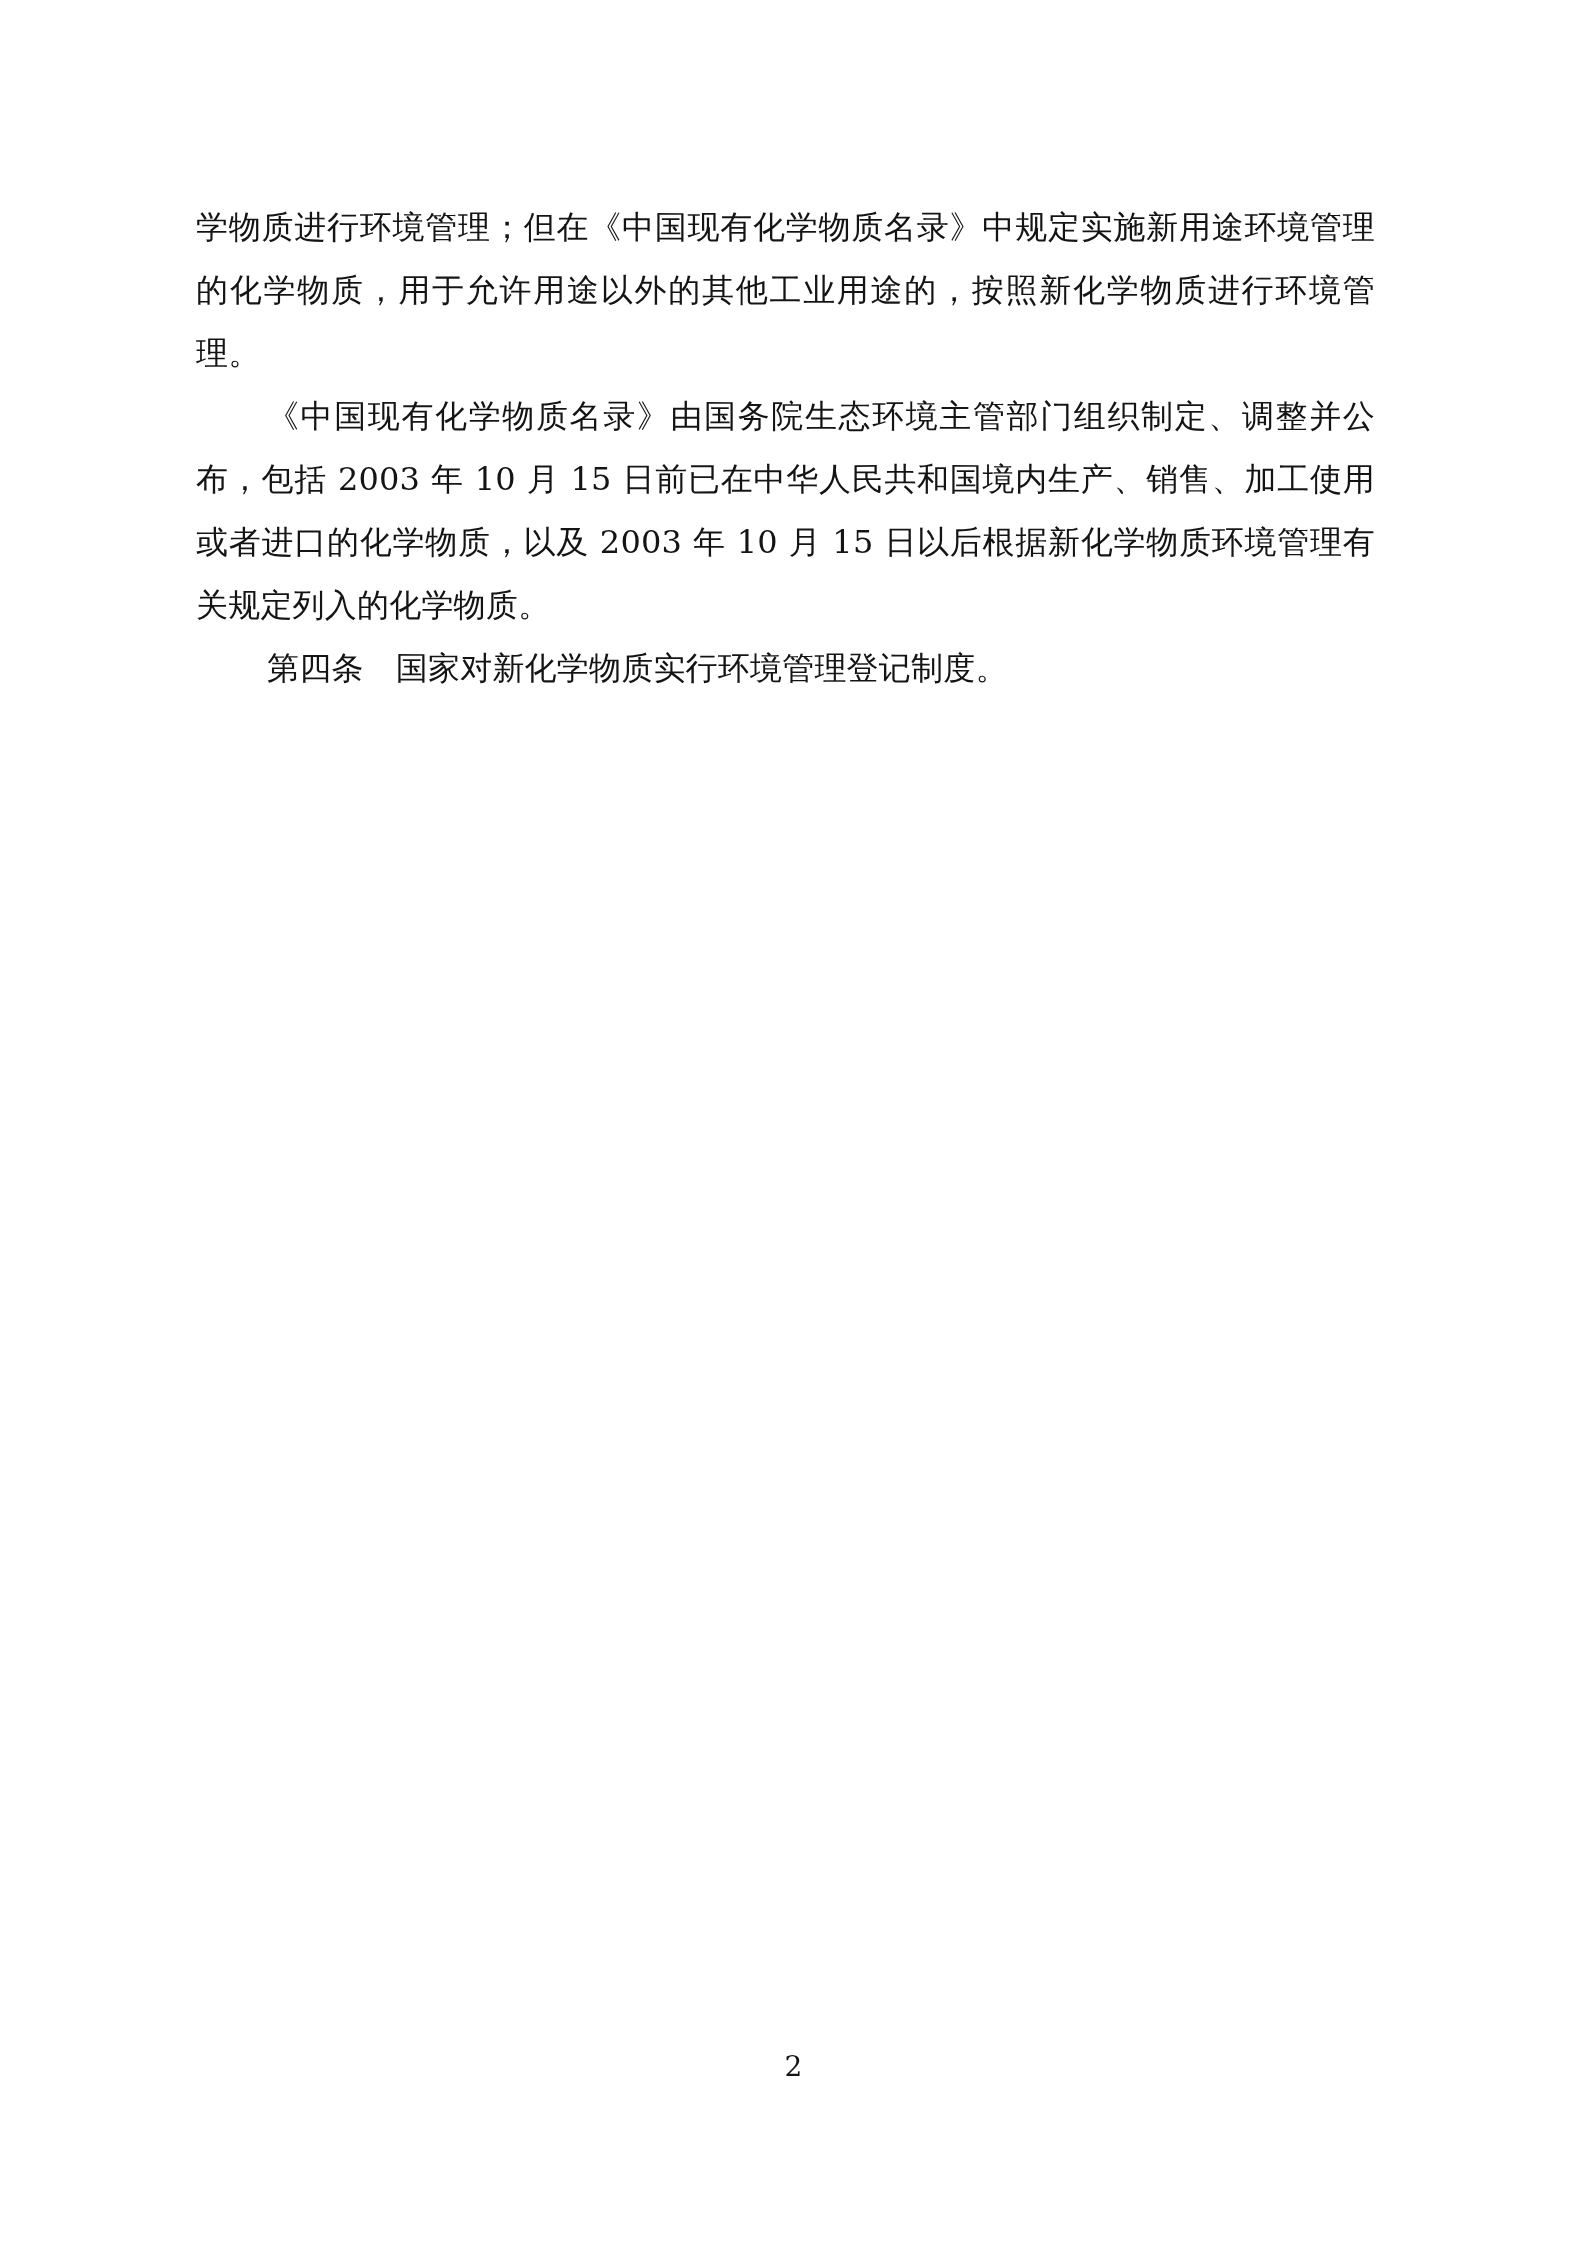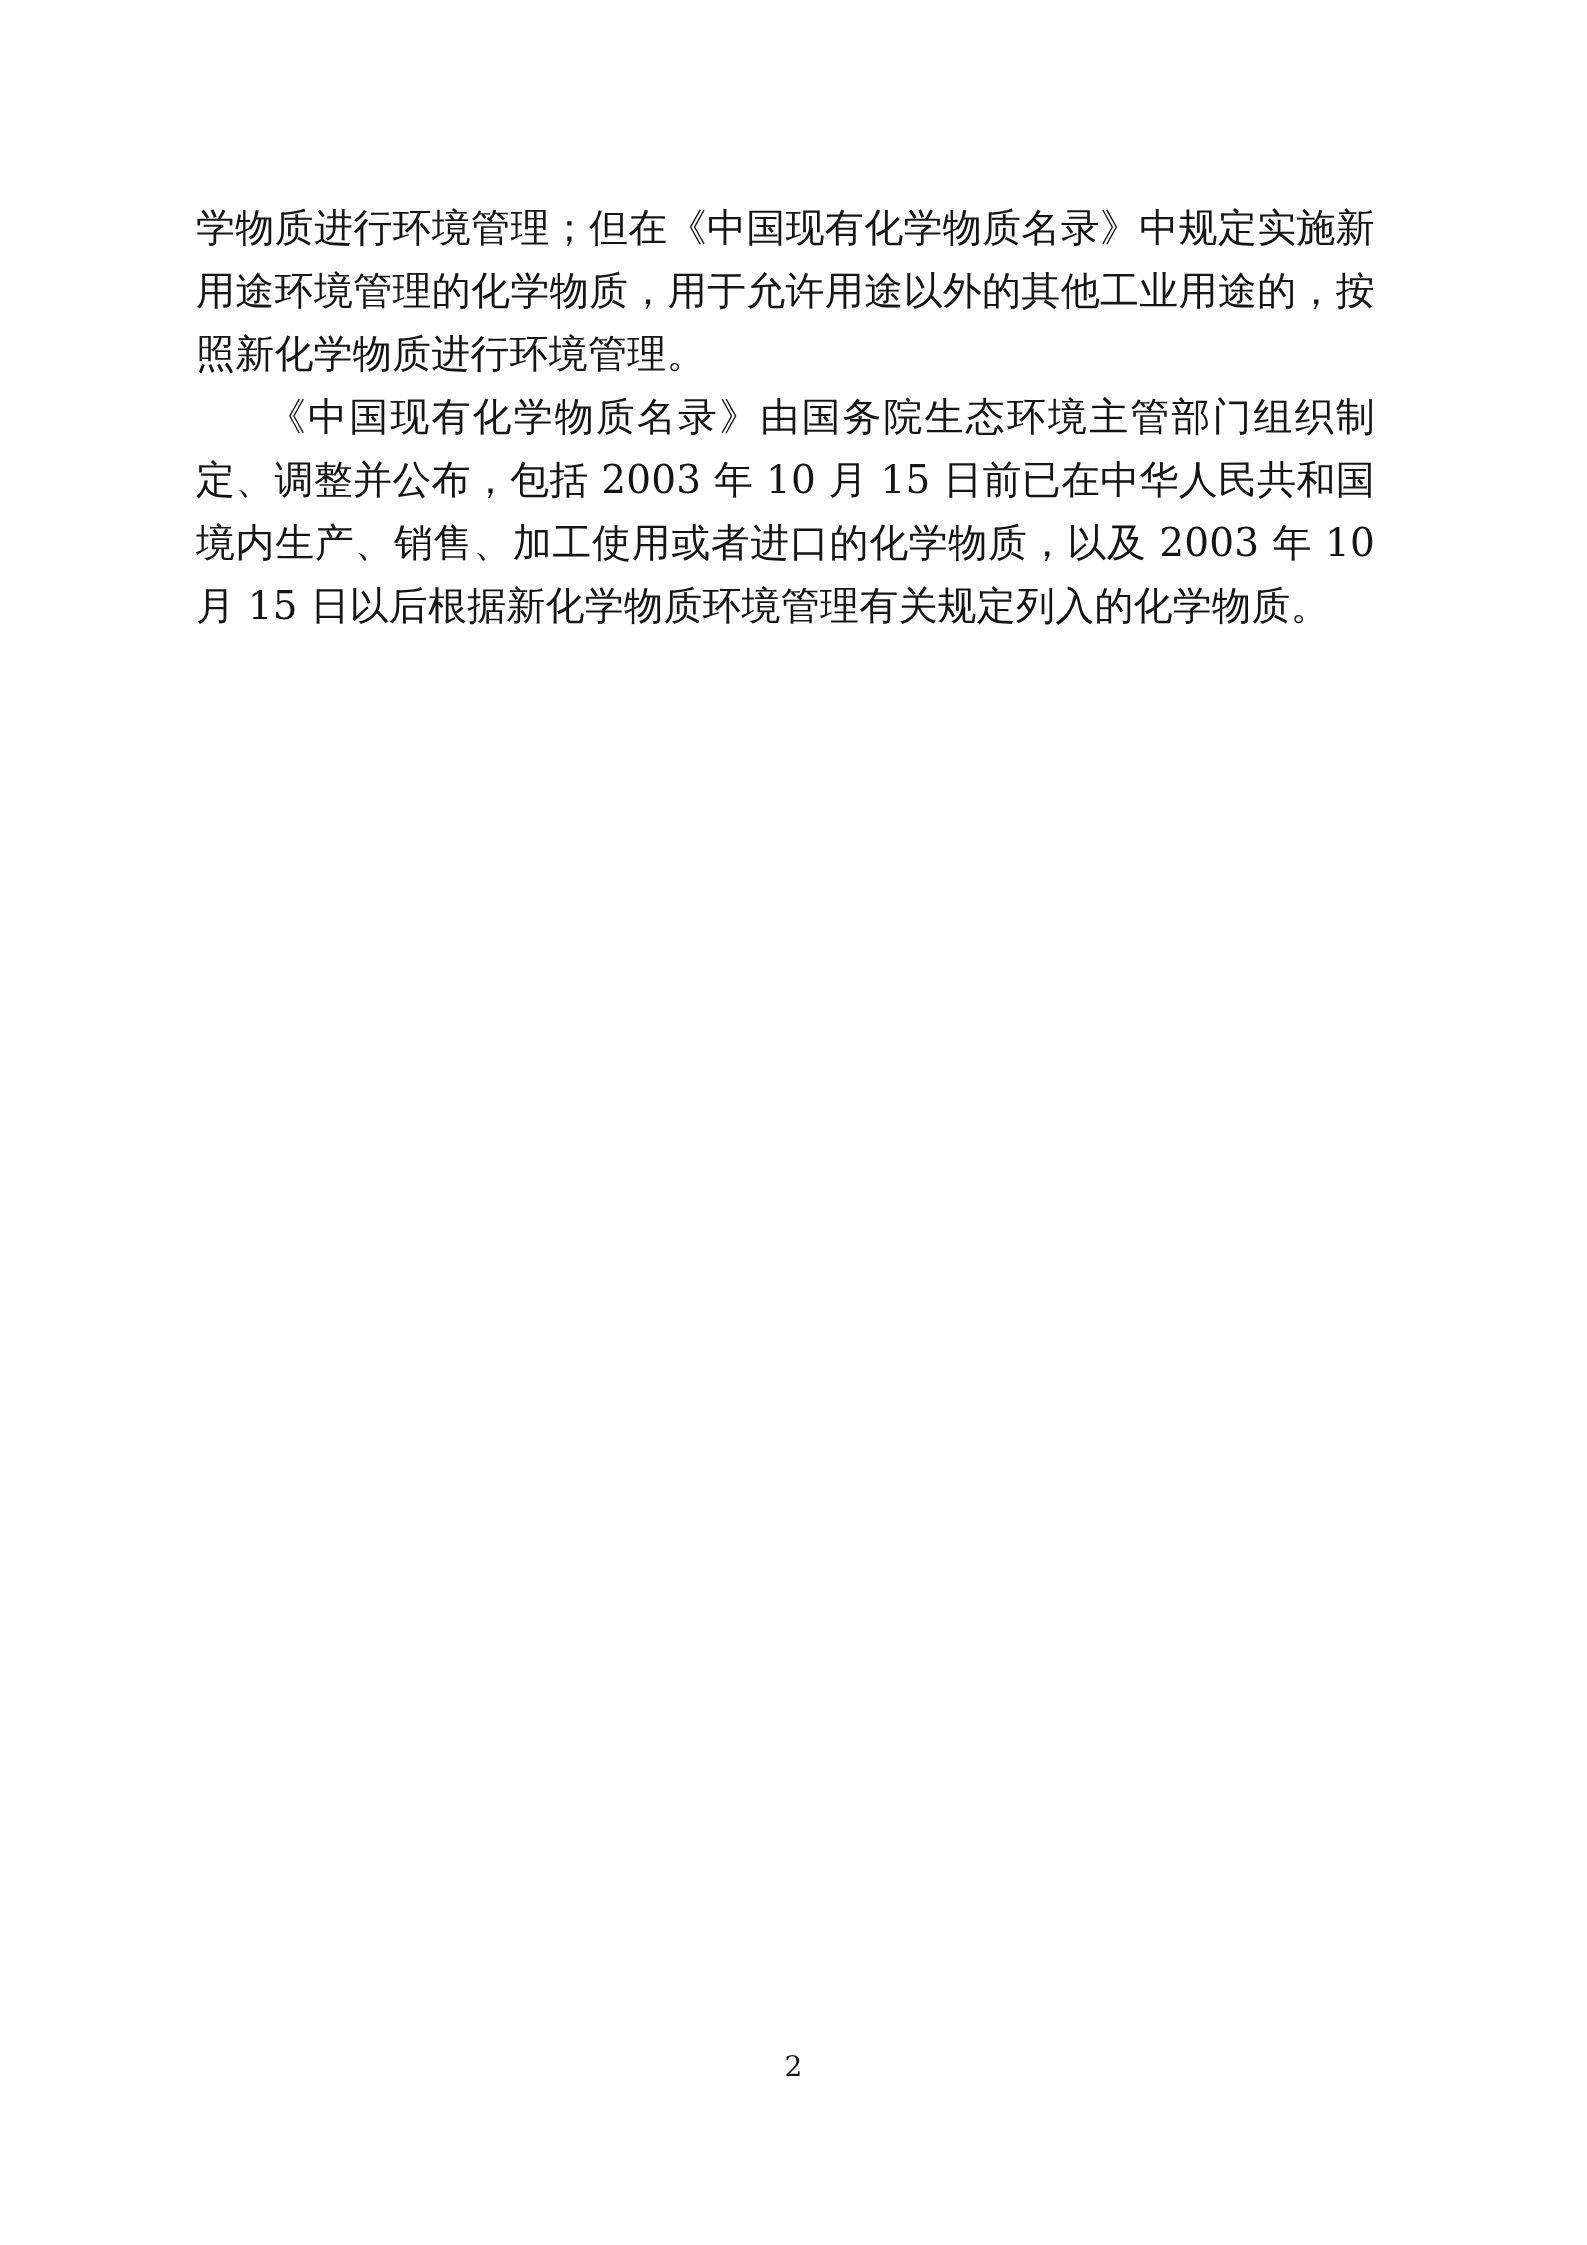--- a/index.html
+++ b/index.html
@@ -18,21 +18,21 @@
     color: #1a1a1a;
   }
   .content {
     position: absolute;
     left: 196px;
     top: 196px;
     width: 1195px;
   }
   p.para {
     margin: 0 16px 0 0;
-    font-size: 39px;
+    font-size: 32px;
     line-height: 63px;
     text-align: justify;
     text-justify: inter-ideograph;
     letter-spacing: 0.2px;
     color: #141414;
   }
   p.indent {
     text-indent: 71px;
   }
   .footer {
@@ -46,15 +46,16 @@
     font-family: "DejaVu Serif", "Liberation Serif", serif;
   }
 </style>
 </head>
 <body>
 
 <div class="page">
   <div class="content">
     <p class="para">学物质进行环境管理；但在《中国现有化学物质名录》中规定实施新用途环境管理的化学物质，用于允许用途以外的其他工业用途的，按照新化学物质进行环境管理。</p>
     <p class="para indent">《中国现有化学物质名录》由国务院生态环境主管部门组织制定、调整并公布，包括 2003 年 10 月 15 日前已在中华人民共和国境内生产、销售、加工使用或者进口的化学物质，以及 2003 年 10 月 15 日以后根据新化学物质环境管理有关规定列入的化学物质。</p>
+    <p class="para indent">第四条　国家对新化学物质实行环境管理登记制度。</p>
   </div>
   <div class="footer">2</div>
 </div>
 
 </body></html>

